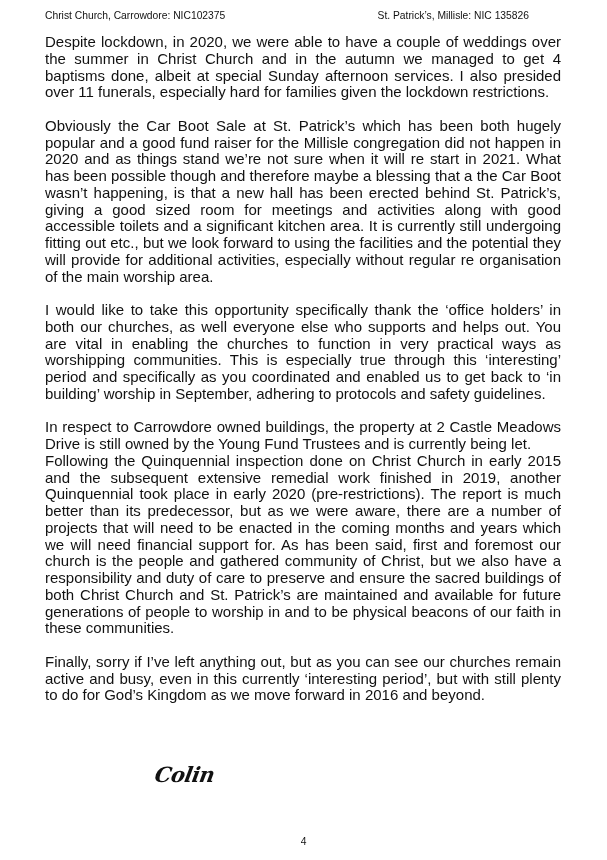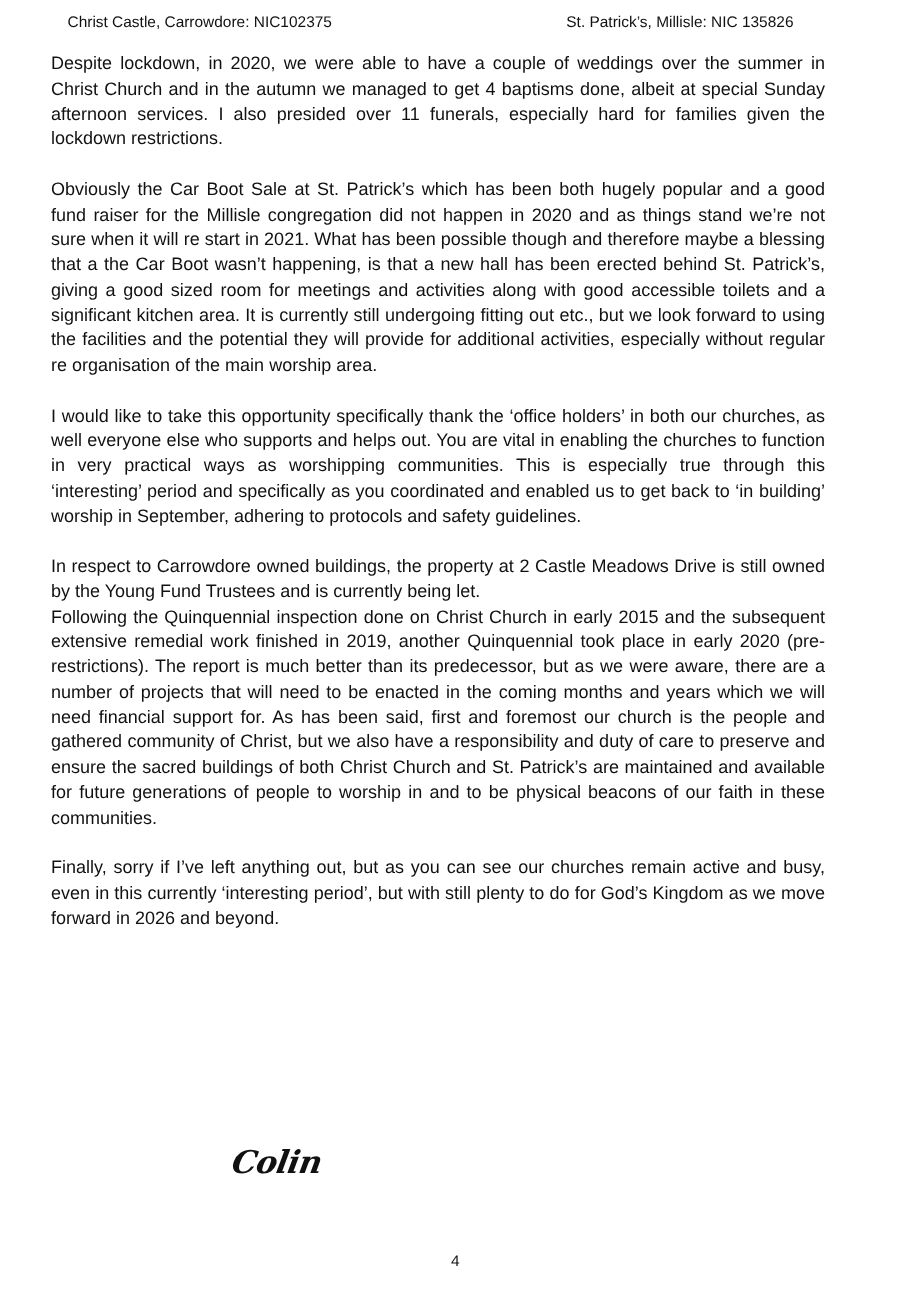--- a/index.html
+++ b/index.html
@@ -2,43 +2,43 @@
 <html><head>
 <meta charset="utf-8">
 <style>
   html, body { margin:0; padding:0; background:#ffffff; }
   body { width:607px; height:860px; position:relative; overflow:hidden;
          font-family:"Liberation Sans", sans-serif; color:#111; }
   .header { position:absolute; top:10px; left:45px; right:45px; height:14px;
             font-size:10.3px; color:#111; }
   .header .left { position:absolute; left:0; top:0; }
   .header .right { position:absolute; right:33px; top:0; }
-  .content { position:absolute; top:34px; left:34px; width:516px;
-             font-size:12px; line-height:16.75px; }
+  .content { position:absolute; top:34px; left:45px; width:516px;
+             font-size:15px; line-height:16.75px; }
   .content p { margin:0 0 16.75px 0; text-align:justify; text-align-last:left; }
   .content p.tight { margin-bottom:0; }
   .sig-block { margin:0; }
   .signature { position:absolute; top:762px; left:155px;
                font-family:"DejaVu Serif", serif; font-style:italic; font-weight:bold;
                font-size:21px; color:#111; transform:skewX(-10deg); letter-spacing:-0.5px; }
   .page-num { position:absolute; top:836px; left:0; width:607px; text-align:center;
               font-size:10.3px; color:#111; }
 </style>
 </head>
 <body>
 
 <div class="header">
-  <span class="left">Christ Castle, Carrowdore: NIC102375</span>
+  <span class="left">Christ Church, Carrowdore: NIC102375</span>
   <span class="right">St. Patrick’s, Millisle: NIC 135826</span>
 </div>
 
 <div class="content">
   <p>Despite lockdown, in 2020, we were able to have a couple of weddings over the summer in Christ Church and in the autumn we managed to get 4 baptisms done, albeit at special Sunday afternoon services. I also presided over 11 funerals, especially hard for families given the lockdown restrictions.</p>
   <p>Obviously the Car Boot Sale at St. Patrick’s which has been both hugely popular and a good fund raiser for the Millisle congregation did not happen in 2020 and as things stand we’re not sure when it will re start in 2021. What has been possible though and therefore maybe a blessing that a the Car Boot wasn’t happening, is that a new hall has been erected behind St. Patrick’s, giving a good sized room for meetings and activities along with good accessible toilets and a significant kitchen area. It is currently still undergoing fitting out etc., but we look forward to using the facilities and the potential they will provide for additional activities, especially without regular re organisation of the main worship area.</p>
   <p>I would like to take this opportunity specifically thank the ‘office holders’ in both our churches, as well everyone else who supports and helps out. You are vital in enabling the churches to function in very practical ways as worshipping communities. This is especially true through this ‘interesting’ period and specifically as you coordinated and enabled us to get back to ‘in building’ worship in September, adhering to protocols and safety guidelines.</p>
   <p class="tight">In respect to Carrowdore owned buildings, the property at 2 Castle Meadows Drive is still owned by the Young Fund Trustees and is currently being let.</p>
   <p>Following the Quinquennial inspection done on Christ Church in early 2015  and the subsequent extensive remedial work finished in 2019, another Quinquennial took place in early 2020 (pre-restrictions). The report is much better than its predecessor, but as we were aware, there are a number of projects that will need to be enacted in the coming months and years which we will need financial support for. As has been said, first and foremost our church is the people and gathered community of Christ, but we also have a responsibility and duty of care to preserve and ensure the sacred buildings of both Christ Church and St. Patrick’s are maintained and available for future generations of people to worship in and to be physical beacons of our faith in these communities.</p>
-  <p class="tight">Finally, sorry if I’ve left anything out, but as you can see our churches remain active and busy, even in this currently ‘interesting period’, but with still plenty to do for God’s Kingdom as we move forward in 2026 and beyond.</p>
+  <p class="tight">Finally, sorry if I’ve left anything out, but as you can see our churches remain active and busy, even in this currently ‘interesting period’, but with still plenty to do for God’s Kingdom as we move forward in 2016 and beyond.</p>
 </div>
 
 <div class="signature">Colin</div>
 
 <div class="page-num">4</div>
 
 </body></html>

